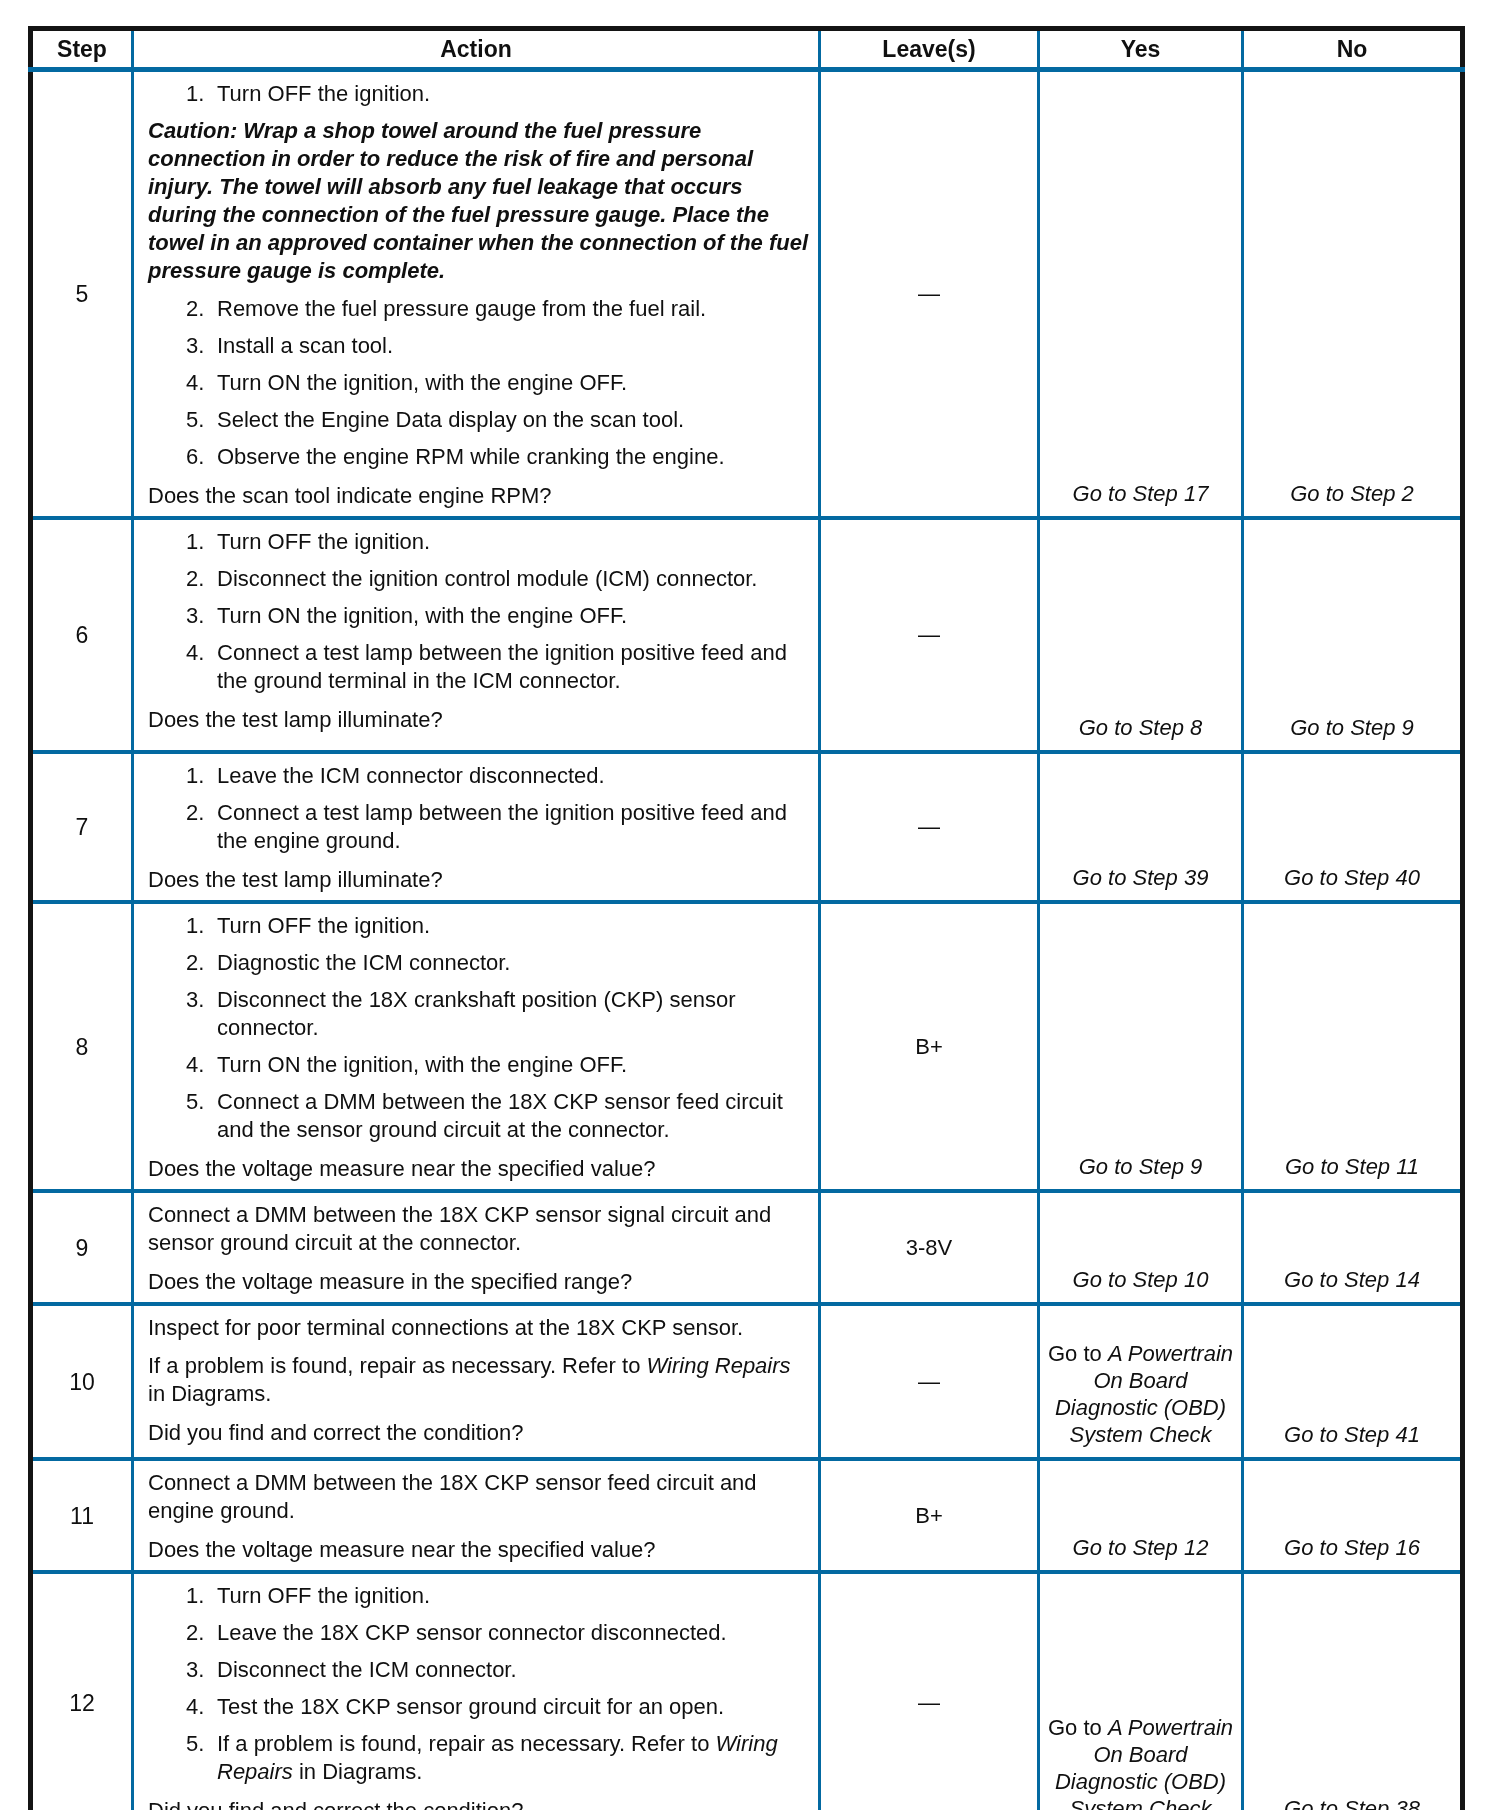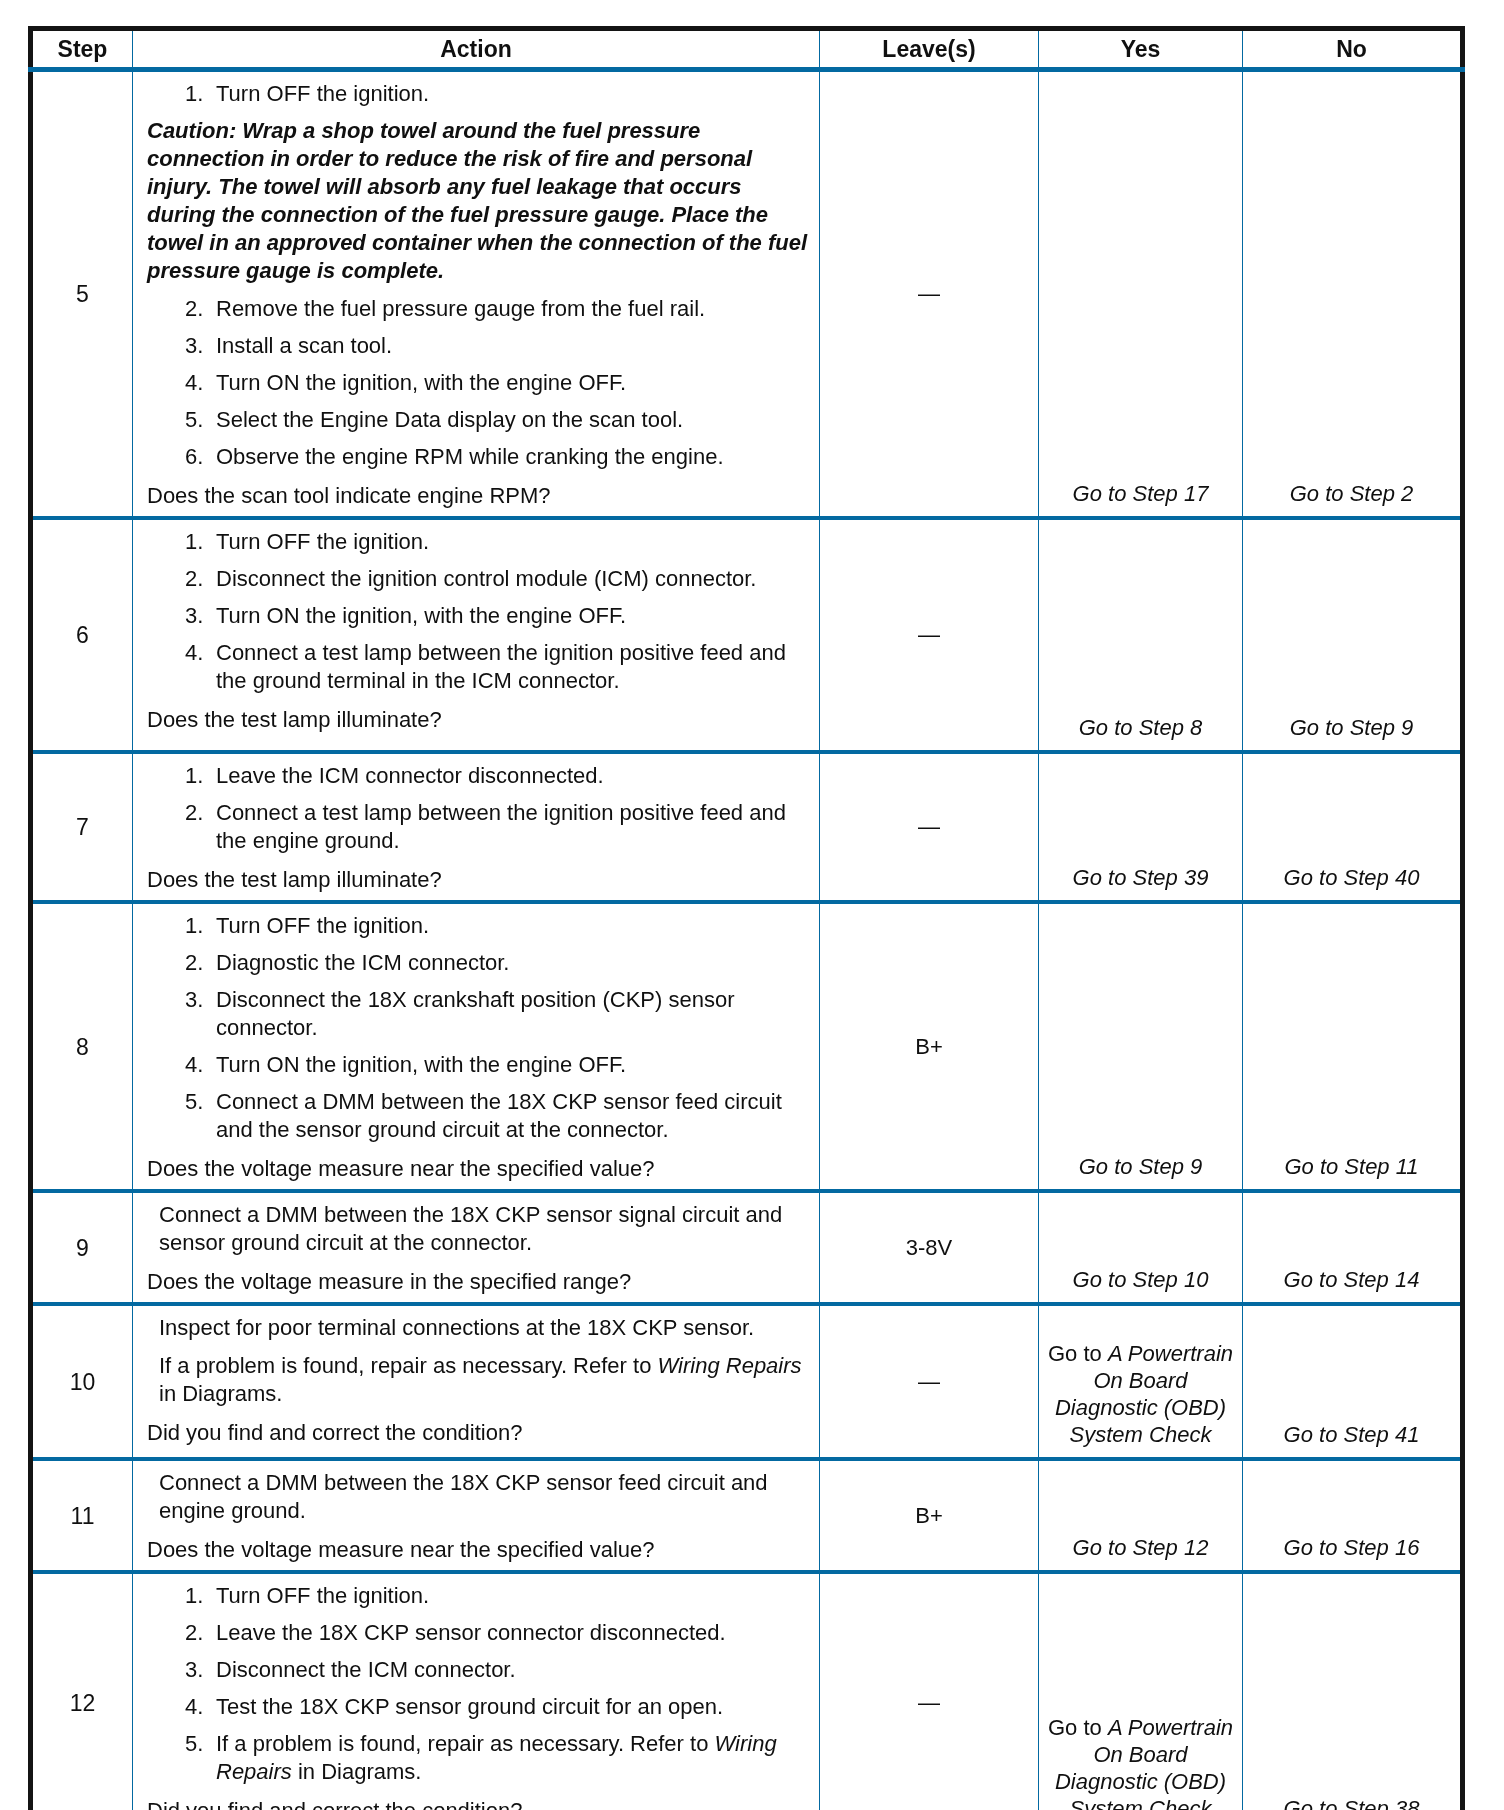--- a/index.html
+++ b/index.html
@@ -18,21 +18,21 @@
     border:5px solid #141414;
     font-size:22px;
     line-height:28px;
   }
   col.c-step{width:102px;}
   col.c-action{width:687px;}
   col.c-value{width:219px;}
   col.c-yes{width:204px;}
   col.c-no{width:220px;}
   th,td{
-    border:1px solid #0369a1;
+    border:3px solid #0369a1;
     padding:0;
     vertical-align:top;
     overflow:hidden;
   }
   thead th{
     border-bottom-width:5px;
     font-weight:bold;
     font-size:23px;
     text-align:center;
     padding:4px 2px;
@@ -54,21 +54,21 @@
   td.yes-cell,td.no-cell{
     text-align:center;
     vertical-align:bottom;
     padding:4px 6px 9px 6px;
     line-height:27px;
   }
   .item{margin:0 0 9px 0;}
   .num-item{display:flex;margin-left:38px;}
   .num{min-width:31px;flex-shrink:0;}
   .caution{font-weight:bold;font-style:italic;margin:2px 0 10px 0;}
-  .para{margin:0 0 10px 12px;}
+  .para{margin:0 0 10px 0;}
   .question{margin:11px 0 0 0;}
   .i{font-style:italic;}
 </style>
 </head>
 <body>
 
 <div class="page">
   <table class="diag">
     <colgroup>
       <col class="c-step">

